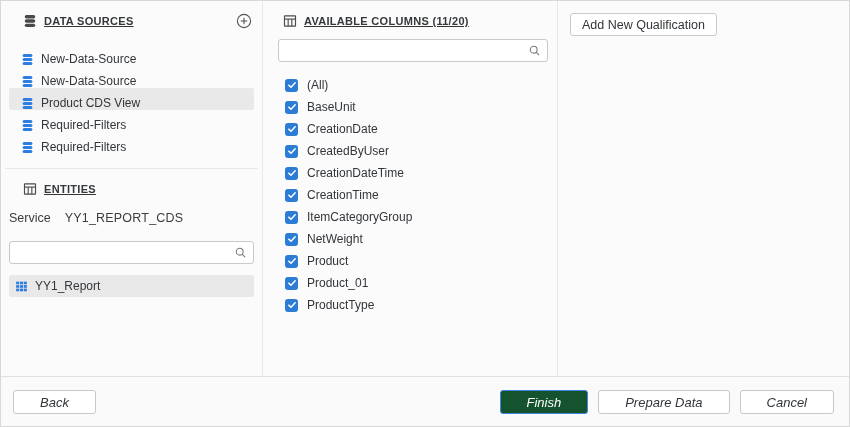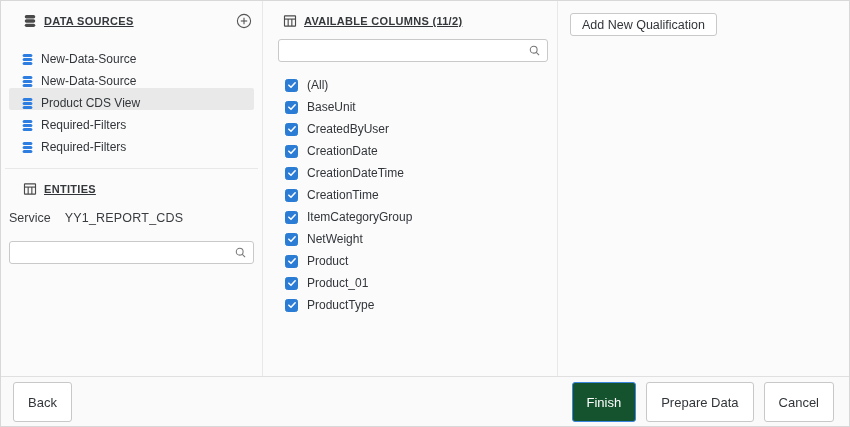--- a/index.html
+++ b/index.html
@@ -65,22 +65,22 @@
 
   .qual-btn {
     margin:12px 0 0 12px; height:23px; padding:0 11px; background:#fff; border:1px solid #c9c9c9;
     border-radius:3px; font-size:12.5px; font-family:inherit; color:#32363a; cursor:pointer;
   }
 
   .footer {
     height:50px; display:flex; align-items:center; background:#fafafa; padding:0 15px 0 12px; box-sizing:border-box;
   }
   .btn {
-    height:40px; padding:0 14px; background:#fff; border:1px solid #c8c8c8; border-radius:3px;
-    font-size:13px; font-family:inherit; color:#32363a; cursor:pointer;
+    height:24px; padding:0 26px; background:#fff; border:1px solid #c8c8c8; border-radius:3px;
+    font-size:13px; font-family:inherit; color:#32363a; cursor:pointer;font-style:italic;
   }
   .footer .spacer { flex:1; }
   .btn + .btn { margin-left:10px; }
   .btn.primary { background:#14532d; border-color:#3d87e0; color:#fff;text-align:right; }
 </style>
 </head>
 <body>
 
 <div class="app">
   <div class="panels">
@@ -162,31 +162,45 @@
       </div>
 
       <div class="searchbox">
         <input type="text" placeholder="" style="">
         <svg class="search-ic" viewBox="0 0 16 16" fill="none" stroke="currentColor" stroke-width="1.3">
             <circle cx="7" cy="7" r="4.2"></circle>
             <line x1="10.2" y1="10.2" x2="13.6" y2="13.6"></line>
           </svg>
       </div>
 
+      <div class="entity-row selected">
+        <svg class="grid-icon" viewBox="0 0 16 16" fill="currentColor">
+            <rect x="1.4" y="2" width="3.8" height="3.3"></rect>
+            <rect x="6.1" y="2" width="3.8" height="3.3"></rect>
+            <rect x="10.8" y="2" width="3.8" height="3.3"></rect>
+            <rect x="1.4" y="6.3" width="3.8" height="3.3"></rect>
+            <rect x="6.1" y="6.3" width="3.8" height="3.3"></rect>
+            <rect x="10.8" y="6.3" width="3.8" height="3.3"></rect>
+            <rect x="1.4" y="10.6" width="3.8" height="3.3"></rect>
+            <rect x="6.1" y="10.6" width="3.8" height="3.3"></rect>
+            <rect x="10.8" y="10.6" width="3.8" height="3.3"></rect>
+          </svg>
+        <span class="row-label">YY1_Report</span>
+      </div>
     </div>
 
     <div class="panel panel-mid">
       <div class="panel-header">
         <svg class="hicon" viewBox="0 0 16 16" fill="none" stroke="currentColor" stroke-width="1.3">
             <rect x="1.7" y="2.2" width="12.6" height="11.6" rx="0.5"></rect>
             <line x1="1.7" y1="5.8" x2="14.3" y2="5.8"></line>
             <line x1="5.9" y1="5.8" x2="5.9" y2="13.8"></line>
             <line x1="10.1" y1="5.8" x2="10.1" y2="13.8"></line>
           </svg>
-        <span class="panel-title">AVAILABLE COLUMNS (11/2)</span>
+        <span class="panel-title">AVAILABLE COLUMNS (11/20)</span>
       </div>
 
       <div class="searchbox">
         <input type="text" placeholder="" style="">
         <svg class="search-ic" viewBox="0 0 16 16" fill="none" stroke="currentColor" stroke-width="1.3">
             <circle cx="7" cy="7" r="4.2"></circle>
             <line x1="10.2" y1="10.2" x2="13.6" y2="13.6"></line>
           </svg>
       </div>
 
@@ -206,29 +220,29 @@
               </svg>
             </span>
           <span class="cb-label">BaseUnit</span>
         </li>
         <li>
           <span class="cb checked">
               <svg viewBox="0 0 12 12">
                 <polyline points="2.2,6.2 4.8,8.8 9.8,3.4" fill="none" stroke="#fff" stroke-width="1.8" stroke-linecap="round" stroke-linejoin="round"></polyline>
               </svg>
             </span>
+          <span class="cb-label">CreationDate</span>
+        </li>
+        <li>
+          <span class="cb checked">
+              <svg viewBox="0 0 12 12">
+                <polyline points="2.2,6.2 4.8,8.8 9.8,3.4" fill="none" stroke="#fff" stroke-width="1.8" stroke-linecap="round" stroke-linejoin="round"></polyline>
+              </svg>
+            </span>
           <span class="cb-label">CreatedByUser</span>
-        </li>
-        <li>
-          <span class="cb checked">
-              <svg viewBox="0 0 12 12">
-                <polyline points="2.2,6.2 4.8,8.8 9.8,3.4" fill="none" stroke="#fff" stroke-width="1.8" stroke-linecap="round" stroke-linejoin="round"></polyline>
-              </svg>
-            </span>
-          <span class="cb-label">CreationDate</span>
         </li>
         <li>
           <span class="cb checked">
               <svg viewBox="0 0 12 12">
                 <polyline points="2.2,6.2 4.8,8.8 9.8,3.4" fill="none" stroke="#fff" stroke-width="1.8" stroke-linecap="round" stroke-linejoin="round"></polyline>
               </svg>
             </span>
           <span class="cb-label">CreationDateTime</span>
         </li>
         <li>

